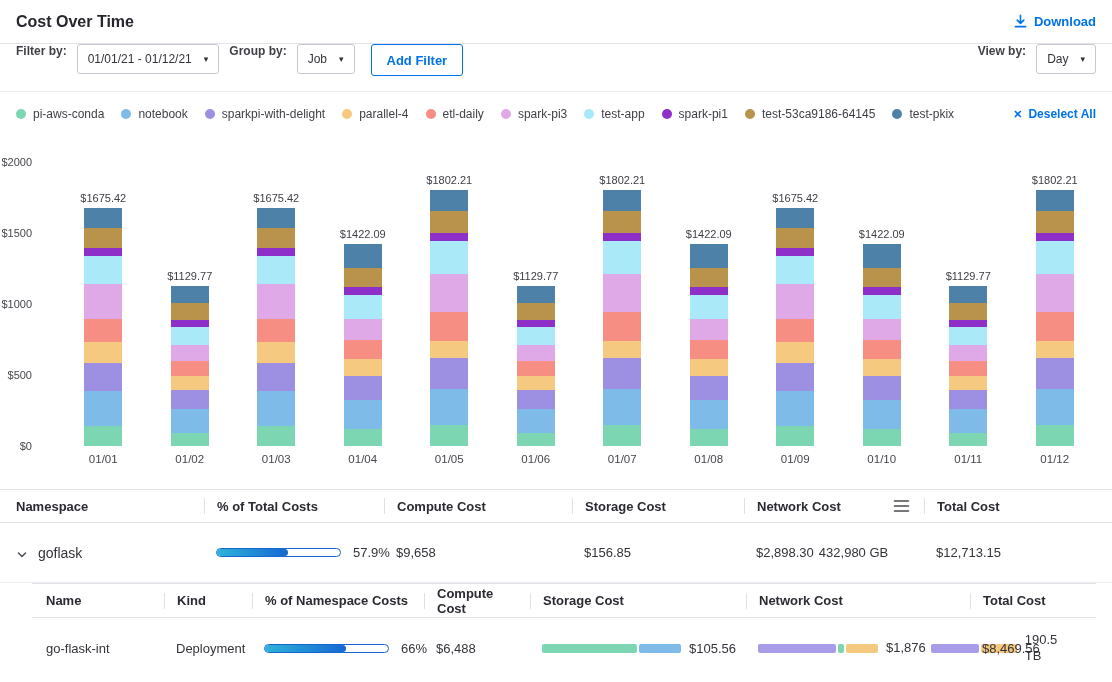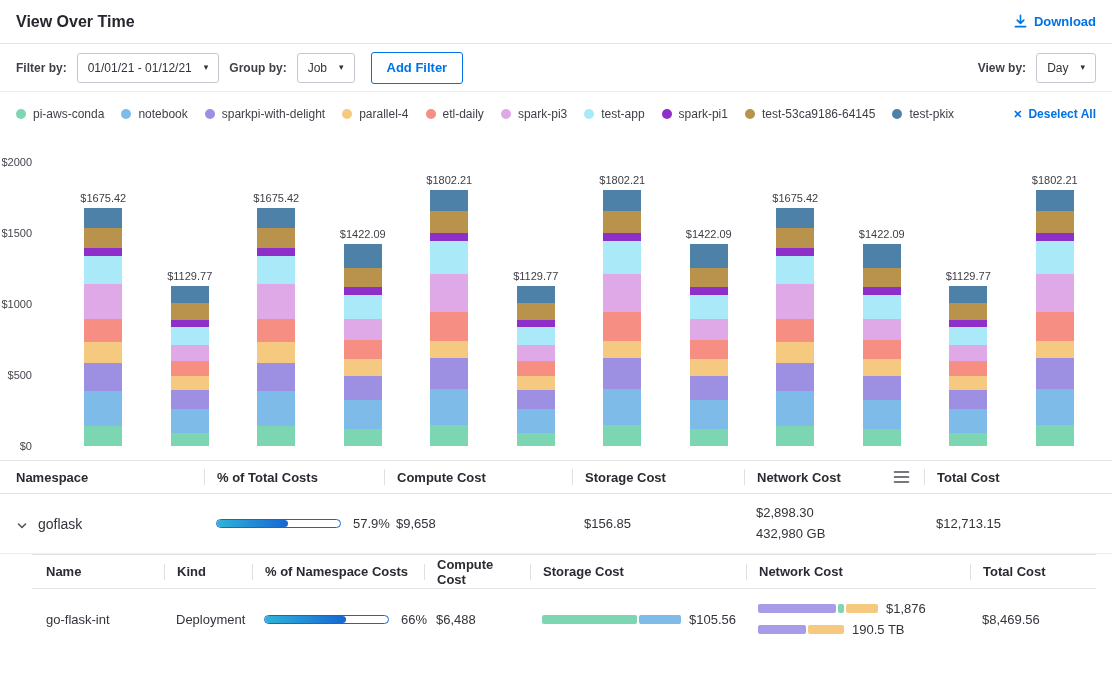--- a/index.html
+++ b/index.html
@@ -1,21 +1,21 @@
 <!DOCTYPE html>
 <html><head>
 <meta charset="utf-8">
 <style>
   *{box-sizing:border-box;margin:0;padding:0}
   html,body{width:1112px;height:682px}
   body{font-family:"Liberation Sans",sans-serif;background:#fff;color:#33333b;overflow:hidden;font-size:13px}
   .hdr{display:flex;justify-content:space-between;align-items:center;height:44px;padding:0 16px;border-bottom:1px solid #e3e3e7}
   .title{font-size:16px;font-weight:700;color:#26262e}
   .download{display:flex;align-items:center;gap:6px;color:#0073e6;font-size:13px;font-weight:700;cursor:pointer}
-  .toolbar{display:flex;align-items:center;gap:10px;height:48px;padding:0 16px;border-bottom:1px solid #ebebf0}
+  .toolbar{display:flex;gap:10px;height:48px;padding:0 16px;border-bottom:1px solid #ebebf0}
   .tlabel{font-size:12px;font-weight:700;color:#3f3f47}
   .select{display:inline-flex;align-items:center;justify-content:space-between;gap:12px;height:30px;padding:0 10px;border:1px solid #c7c7d1;border-radius:3px;background:#fff;font-size:12px;cursor:pointer;white-space:nowrap}
   .caret{font-size:9px;color:#2e2e36;line-height:1}
   .add-filter{height:32px;padding:0 15px;margin-left:6px;border:1px solid #0073e6;border-radius:3px;background:#fff;color:#0073e6;font-size:13px;font-weight:700;cursor:pointer;font-family:inherit}
   .spacer{flex:1}
   .legend-row{display:flex;align-items:center;height:44px;padding:0 16px}
   .legend-items{display:flex;align-items:center;gap:17px;flex:1}
   .legend-item{display:flex;align-items:center;gap:7px;font-size:12px;color:#3f3f47;cursor:pointer}
   .dot{width:10px;height:10px;border-radius:50%;flex:none}
   .deselect{display:flex;align-items:center;gap:6px;color:#0073e6;font-size:12px;font-weight:700;cursor:pointer;margin-left:16px}
@@ -35,37 +35,37 @@
   .thead{height:34px;border-top:1px solid #e3e3e7;border-bottom:1px solid #e3e3e7}
   .th{display:flex;align-items:center;justify-content:space-between;font-size:13px;font-weight:700;color:#2a2a32;height:16px;border-left:1px solid #dfdfe4;padding-left:12px;padding-right:14px}
   .th.first{border-left:none;padding-left:0}
   .ns-row{height:60px;border-bottom:1px solid #ececf1}
   .cell{font-size:13px;color:#33333b;padding-left:12px}
   .cell.first{padding-left:0}
   .name-cell{display:flex;align-items:flex-end;gap:10px;font-size:14px;cursor:pointer}
   .pct-cell{display:flex;align-items:center;gap:12px}
   .pctbar{width:125px;height:9px;border:1px solid #1567d2;border-radius:6px;background:#fff;overflow:hidden;flex:none}
   .pctfill{height:100%;border-radius:5px;background:linear-gradient(90deg,#2fb3d9,#1567d2)}
-  .net-lines{display:flex;flex-direction:column;gap:5px;line-height:1.2}
+  .net-lines{display:flex;flex-direction:row;gap:5px;line-height:1.2}
   .nested{margin:0 16px 0 32px;border-top:1px solid #e3e3e7}
   .grid-sub{display:grid;grid-template-columns:118px 88px 172px 106px 216px 224px 1fr;padding:0 14px;align-items:center}
   .thead2{height:34px;border-bottom:1px solid #e3e3e7}
   .row2{height:60px}
   .hbar{display:flex;gap:2px;flex:none}
   .hseg{height:9px;border-radius:2px}
   .barcell{display:flex;align-items:center;gap:8px}
   .nbrow{display:flex;align-items:center;gap:8px;font-size:13px}
 </style>
 </head>
 <body>
 
 <div>
 
   <header class="hdr">
-    <h1 class="title">View Over Time</h1>
+    <h1 class="title">Cost Over Time</h1>
     <div class="download">
       <svg width="15" height="15" viewBox="0 0 16 16">
         <path d="M8 1.5v8M4.5 6.5L8 10l3.5-3.5" stroke="#0073e6" stroke-width="1.7" fill="none" stroke-linecap="round" stroke-linejoin="round"></path>
         <path d="M2.5 13.5h11" stroke="#0073e6" stroke-width="1.7" stroke-linecap="round"></path>
       </svg>
       <span>Download</span>
     </div>
   </header>
 
   <div class="toolbar">
@@ -321,20 +321,34 @@
             <div class="seg" style="height: 38.34px; background: rgb(223, 168, 230);"></div>
             <div class="seg" style="height: 28.4px; background: rgb(246, 142, 132);"></div>
             <div class="seg" style="height: 17.75px; background: rgb(246, 201, 129);"></div>
             <div class="seg" style="height: 30.53px; background: rgb(157, 143, 226);"></div>
             <div class="seg" style="height: 36.21px; background: rgb(127, 187, 233);"></div>
             <div class="seg" style="height: 21.016px; background: rgb(125, 214, 178);"></div>
           </div>
         </div>
       </div>
   </div>
+  <div class="x-labels" id="x-labels">
+      <div class="x-label">01/01</div>
+      <div class="x-label">01/02</div>
+      <div class="x-label">01/03</div>
+      <div class="x-label">01/04</div>
+      <div class="x-label">01/05</div>
+      <div class="x-label">01/06</div>
+      <div class="x-label">01/07</div>
+      <div class="x-label">01/08</div>
+      <div class="x-label">01/09</div>
+      <div class="x-label">01/10</div>
+      <div class="x-label">01/11</div>
+      <div class="x-label">01/12</div>
+    </div>
 
   <div class="cost-table">
 
     <div class="grid-main thead">
       <div class="th first">Namespace</div>
       <div class="th">% of Total Costs</div>
       <div class="th">Compute Cost</div>
       <div class="th">Storage Cost</div>
       <div class="th">
         <span>Network  Cost</span>

